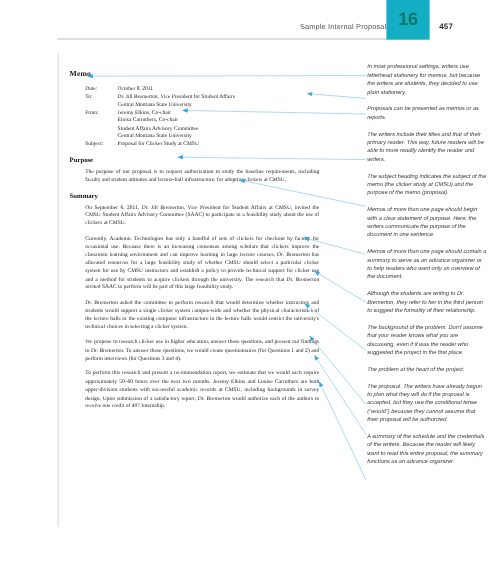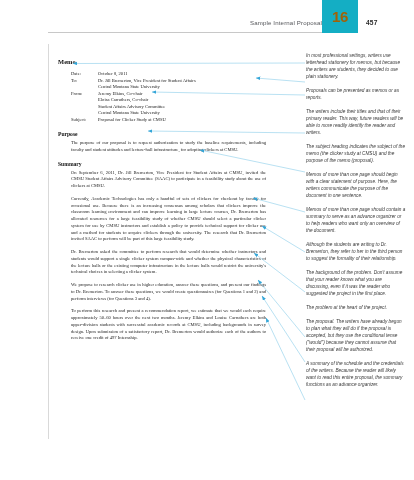--- a/index.html
+++ b/index.html
@@ -55,21 +55,21 @@
     height: 33px;
     background: #14aec4;
   }
 
   #chapter-number {
     position: absolute;
     left: 322px;
     top: 0;
     width: 36px;
     height: 33px;
-    color: #a16207;
+    color: #0f766e;
     font-size: 15px;
     font-weight: bold;
     display: flex;
     align-items: center;
     justify-content: center;
     letter-spacing: -0.3px;
   }
 
   #folio {
     position: absolute;

